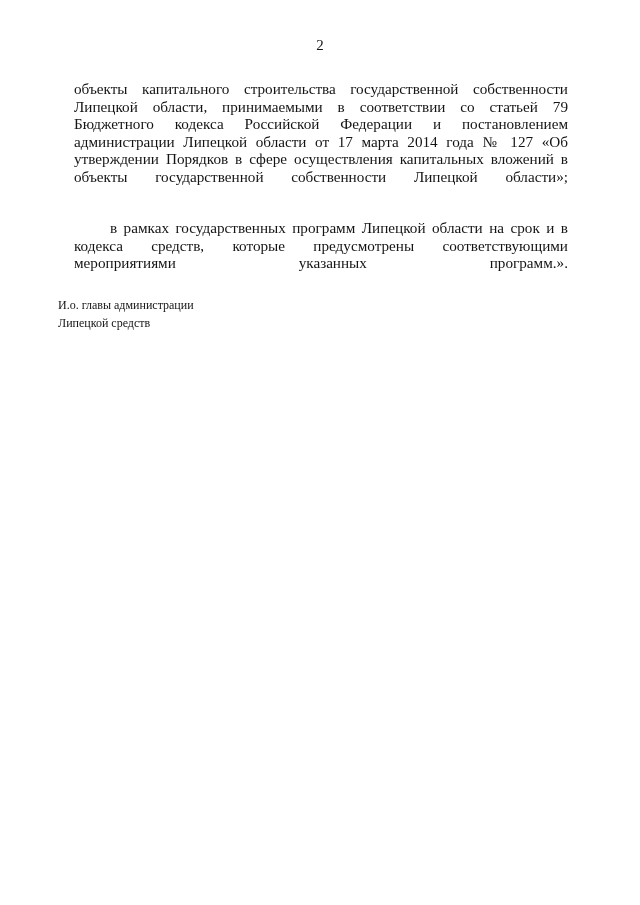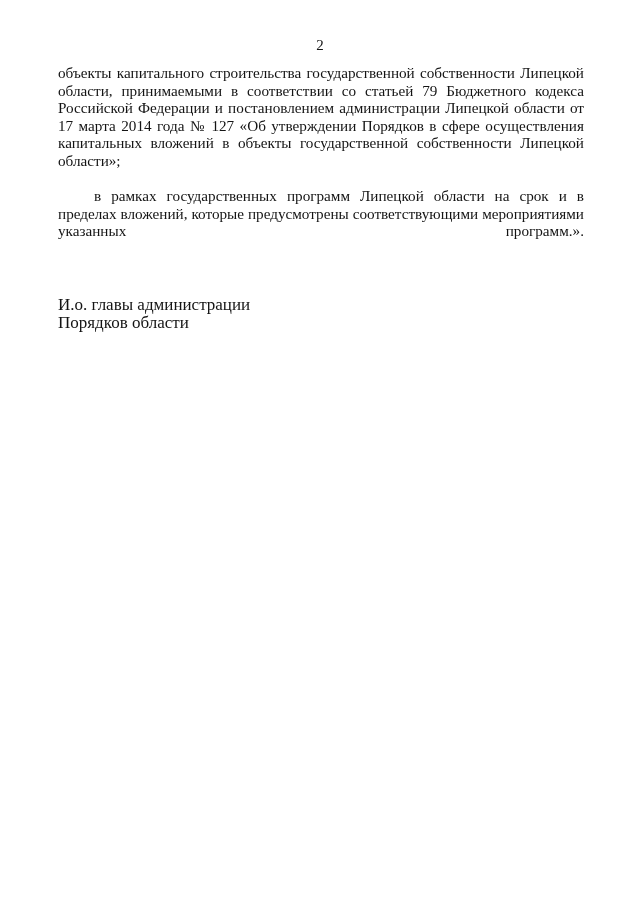--- a/index.html
+++ b/index.html
@@ -35,21 +35,21 @@
 
   
   .body-block {
     position: absolute;
     top: 64px;
     left: 58px;
     width: 526px;
   }
 
   .para {
-    margin: 0;
+    margin: 16px;
     font-size: 15.2px;
     line-height: 17.6px;
     text-align: justify;
     text-justify: inter-word;
     color: #141414;
     hyphens: none;
   }
 
   .para.indent {
     text-indent: 36px;
@@ -61,21 +61,21 @@
     display: inline-block;
     width: 100%;
   }
 
   
   .signature {
     position: absolute;
     top: 296px;
     left: 58px;
     width: 526px;
-    font-size: 17px;
+    font-size: 12px;
     line-height: 18px;
     color: #141414;
   }
 
   .sig-row {
     display: flex;
     align-items: flex-start;
     justify-content: space-between;
   }
 
@@ -101,26 +101,26 @@
 <body>
 
 <div class="page">
 
   <div class="page-number">2</div>
 
   <div class="body-block">
 
     <p class="para">объекты капитального строительства государственной собственности Липецкой области, принимаемыми в соответствии со статьей 79 Бюджетного кодекса Российской Федерации и постановлением администрации Липецкой области от 17 марта 2014 года № 127 «Об утверждении Порядков в сфере осуществления капитальных вложений в объекты государственной собственности Липецкой области»;</p>
 
-    <p class="para indent">в рамках государственных программ Липецкой области на срок и в пределах вложений, которые предусмотрены соответствующими мероприятиями указанных программ.».</p>
+    <p class="para indent">в рамках государственных программ Липецкой области на срок и в кодекса средств, которые предусмотрены соответствующими мероприятиями указанных программ.».</p>
 
   </div>
 
   <div class="signature">
     <div class="sig-row">
       <div class="sig-left">
         <span class="sig-line">И.о. главы администрации</span>
-        <span class="sig-line">Порядков области</span>
+        <span class="sig-line">Липецкой средств</span>
       </div>
     </div>
   </div>
 
 </div>
 
 </body></html>

